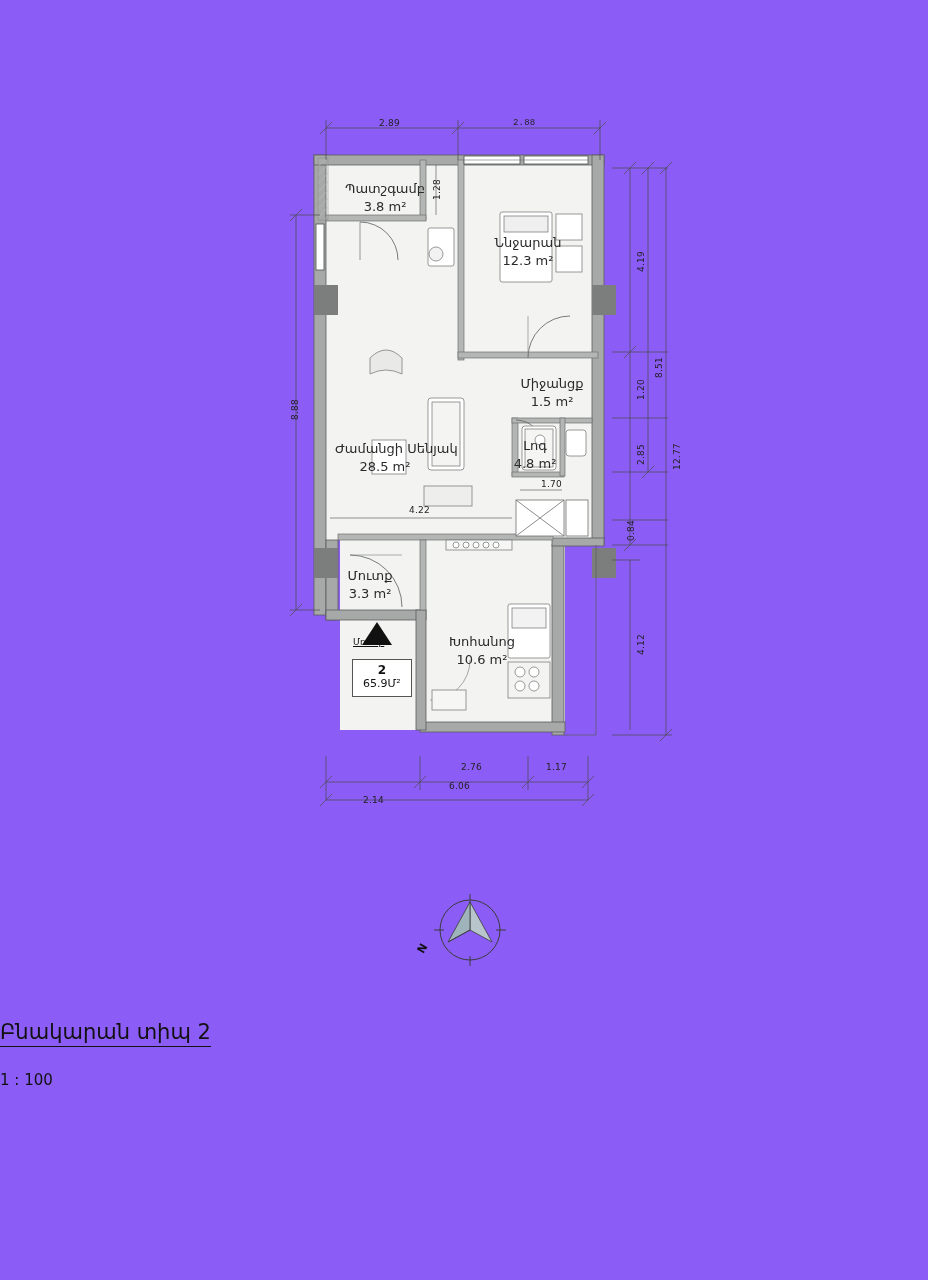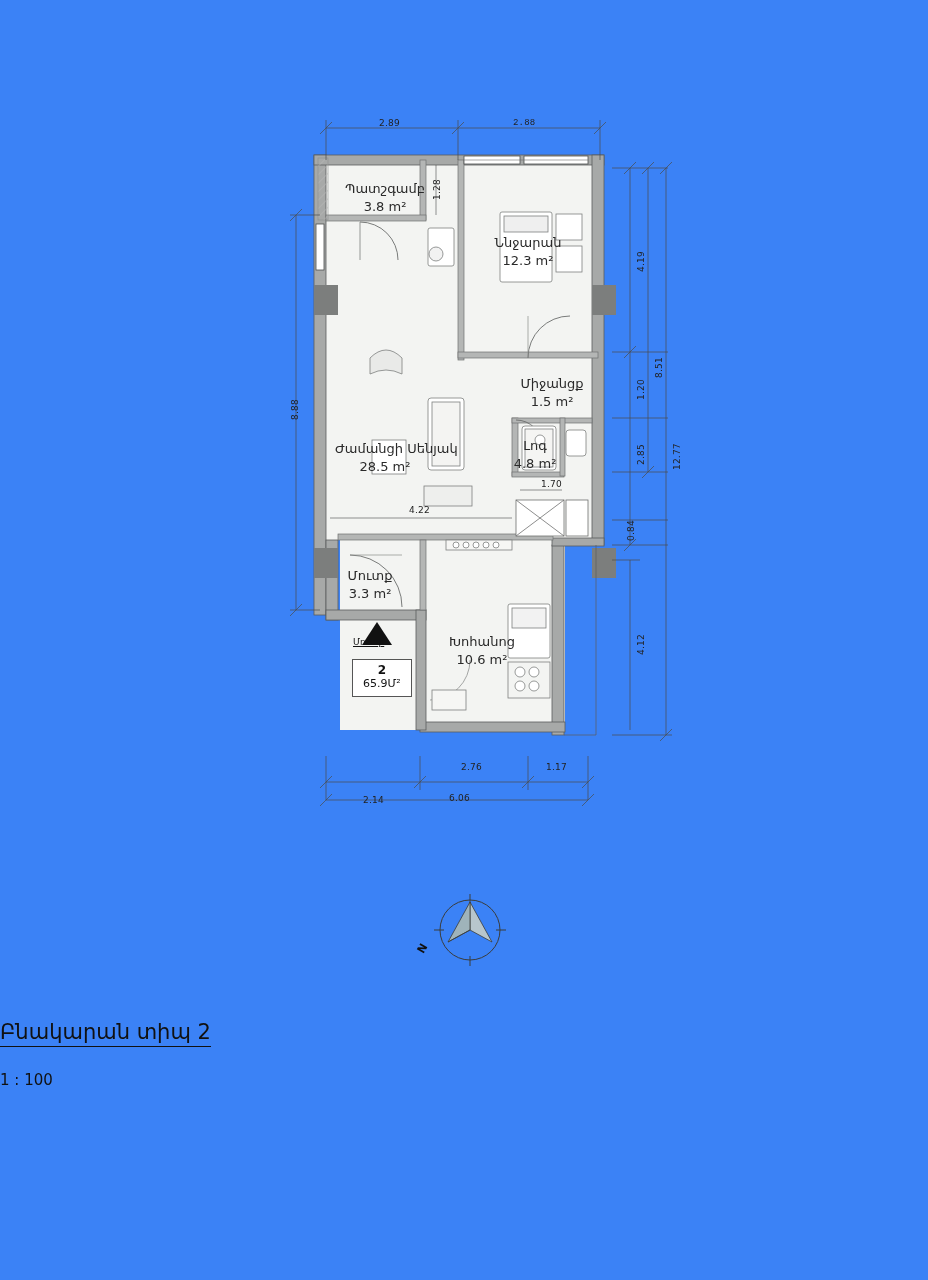--- a/index.html
+++ b/index.html
@@ -11,21 +11,21 @@
     width: 928px;
     height: 1280px;
     position: relative;
     font-family: "DejaVu Sans", sans-serif;
     color: #1a1a1a;
     overflow: hidden;
   }
   .page {
     position: absolute;
     inset: 0;
-    background: #3b82f6;
+    background: #8b5cf6;
   }
 
   
   .plan-wrap {
     position: absolute;
     left: 0;
     top: 0;
     width: 928px;
     height: 860px;
   }
@@ -351,21 +351,21 @@
     <div class="dim vert" style="left:654px; top:378px;">8.51</div>
     <div class="dim vert" style="left:672px; top:470px;">12.77</div>
 
     <div class="dim vert" style="left:432px; top:200px;">1.28</div>
     <div class="dim" style="left:409px; top:505px;">4.22</div>
     <div class="dim" style="left:541px; top:479px;">1.70</div>
 
     <div class="dim" style="left:363px; top:795px;">2.14</div>
     <div class="dim" style="left:461px; top:762px;">2.76</div>
     <div class="dim" style="left:546px; top:762px;">1.17</div>
-    <div class="dim" style="left:449px; top:781px;margin-top:12px;">6.06</div>
+    <div class="dim" style="left:449px; top:781px;">6.06</div>
 
     <div class="room" style="left:345px; top:180px; width:80px;">
       <span class="rname">Պատշգամբ</span>
       <span class="rarea">3.8 m²</span>
     </div>
 
     <div class="room" style="left:488px; top:234px; width:80px;">
       <span class="rname">Ննջարան</span>
       <span class="rarea">12.3 m²</span>
     </div>

